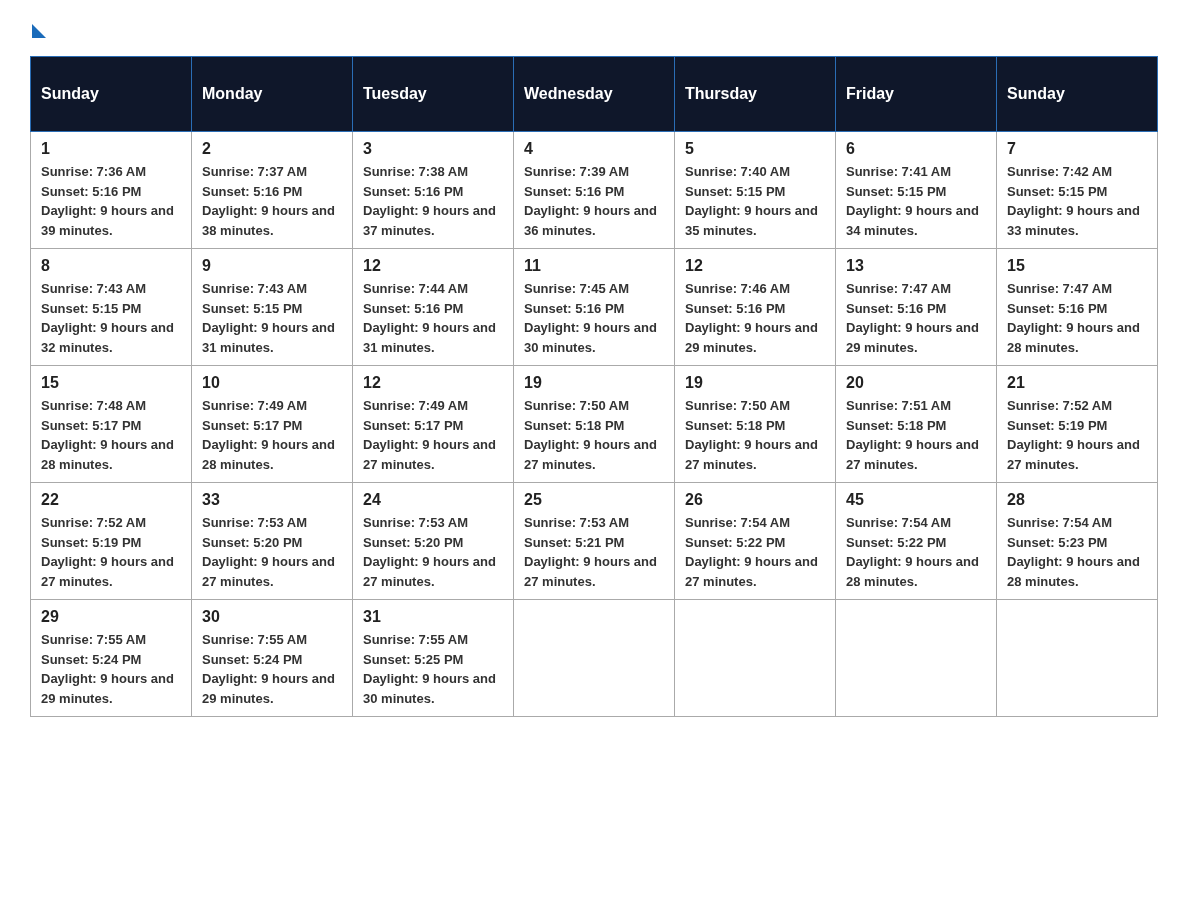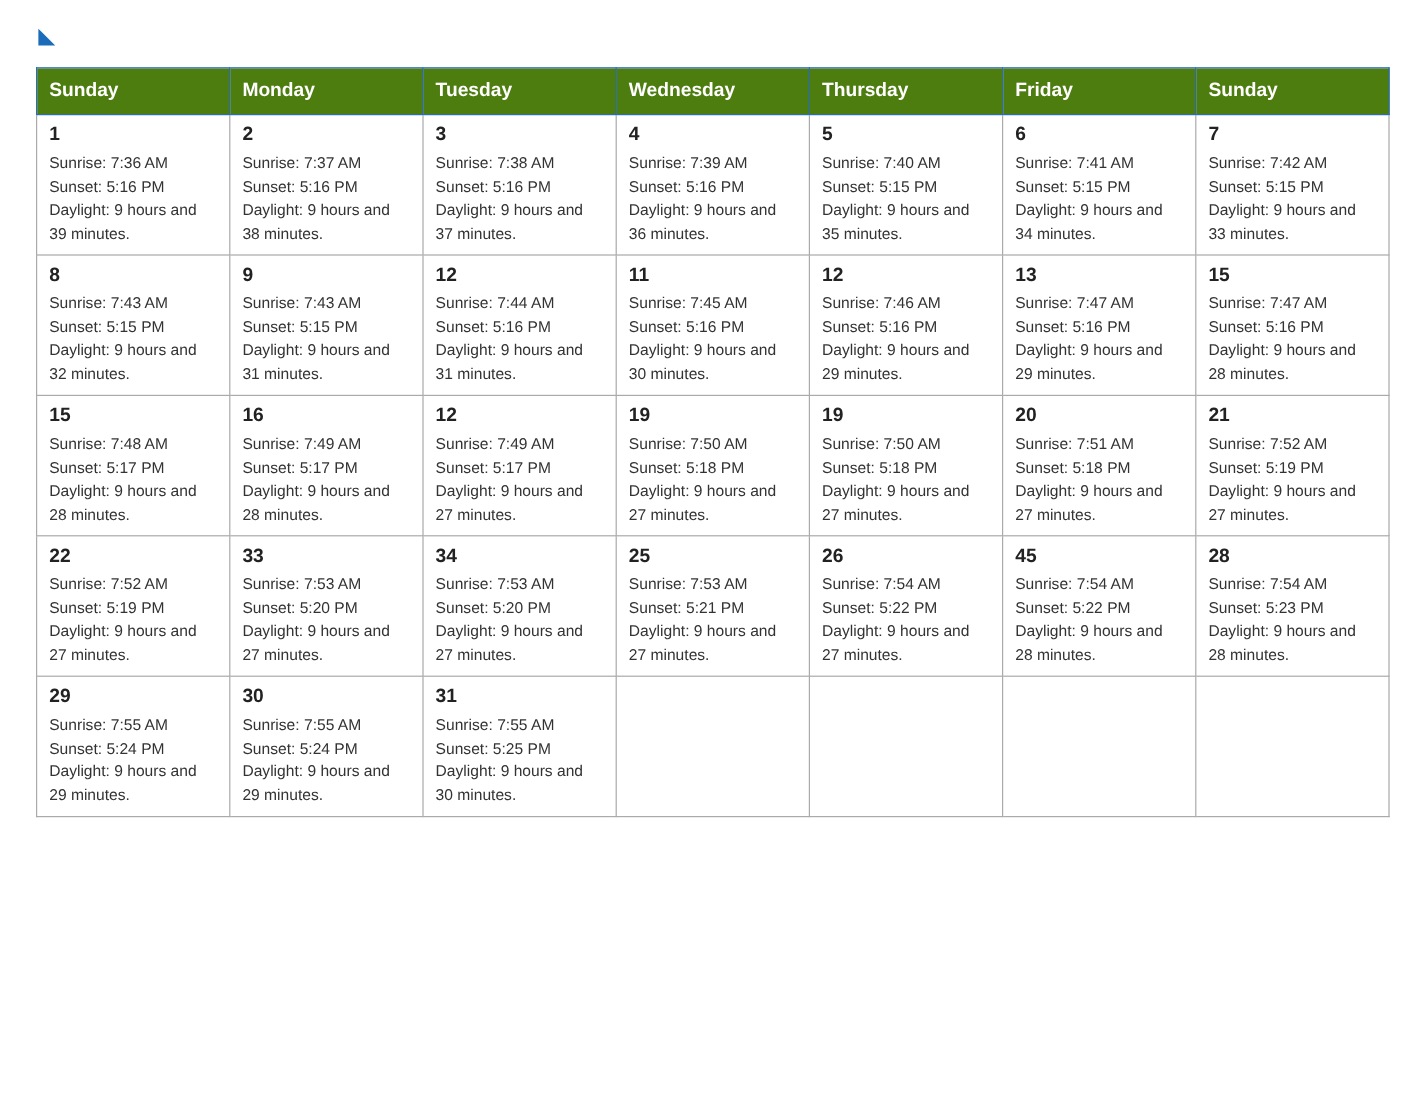--- a/index.html
+++ b/index.html
@@ -60,25 +60,25 @@
       font-size: 22px;
       color: #444;
       margin-top: 4px;
     }
     table {
       width: 100%;
       border-collapse: collapse;
       table-layout: fixed;
     }
     th {
-      background-color: #4d7c0f;
+      background-color: #0f172a;
       color: #fff;
       font-size: 16px;
       font-weight: bold;
-      padding: 10px 10px;
+      padding: 28px 10px;
       text-align: left;
       border: 1px solid #2a6db5;
     }
     td {
       border: 1px solid #aaa;
       vertical-align: top;
       padding: 8px 10px;
       font-size: 13.5px;
       color: #222;
       height: 110px;
@@ -86,20 +86,21 @@
     .day-num {
       font-size: 16px;
       font-weight: bold;
       display: block;
       margin-bottom: 4px;
     }
     .day-info {
       font-size: 13px;
       color: #333;
       line-height: 1.5;
+      font-weight: bold;
     }
     td.empty {
       background: #fff;
     }
     tr td {
       background: #fff;
     }
   </style>
 </head>
 <body>
@@ -190,21 +191,21 @@
         <span class="day-num">15</span>
         <span class="day-info">Sunrise: 7:47 AM<br>Sunset: 5:16 PM<br>Daylight: 9 hours and 28 minutes.</span>
       </td>
       </tr>
       <tr>
         <td>
         <span class="day-num">15</span>
         <span class="day-info">Sunrise: 7:48 AM<br>Sunset: 5:17 PM<br>Daylight: 9 hours and 28 minutes.</span>
       </td>
         <td>
-        <span class="day-num">16</span>
+        <span class="day-num">10</span>
         <span class="day-info">Sunrise: 7:49 AM<br>Sunset: 5:17 PM<br>Daylight: 9 hours and 28 minutes.</span>
       </td>
         <td>
         <span class="day-num">12</span>
         <span class="day-info">Sunrise: 7:49 AM<br>Sunset: 5:17 PM<br>Daylight: 9 hours and 27 minutes.</span>
       </td>
         <td>
         <span class="day-num">19</span>
         <span class="day-info">Sunrise: 7:50 AM<br>Sunset: 5:18 PM<br>Daylight: 9 hours and 27 minutes.</span>
       </td>
@@ -224,21 +225,21 @@
       <tr>
         <td>
         <span class="day-num">22</span>
         <span class="day-info">Sunrise: 7:52 AM<br>Sunset: 5:19 PM<br>Daylight: 9 hours and 27 minutes.</span>
       </td>
         <td>
         <span class="day-num">33</span>
         <span class="day-info">Sunrise: 7:53 AM<br>Sunset: 5:20 PM<br>Daylight: 9 hours and 27 minutes.</span>
       </td>
         <td>
-        <span class="day-num">34</span>
+        <span class="day-num">24</span>
         <span class="day-info">Sunrise: 7:53 AM<br>Sunset: 5:20 PM<br>Daylight: 9 hours and 27 minutes.</span>
       </td>
         <td>
         <span class="day-num">25</span>
         <span class="day-info">Sunrise: 7:53 AM<br>Sunset: 5:21 PM<br>Daylight: 9 hours and 27 minutes.</span>
       </td>
         <td>
         <span class="day-num">26</span>
         <span class="day-info">Sunrise: 7:54 AM<br>Sunset: 5:22 PM<br>Daylight: 9 hours and 27 minutes.</span>
       </td>

